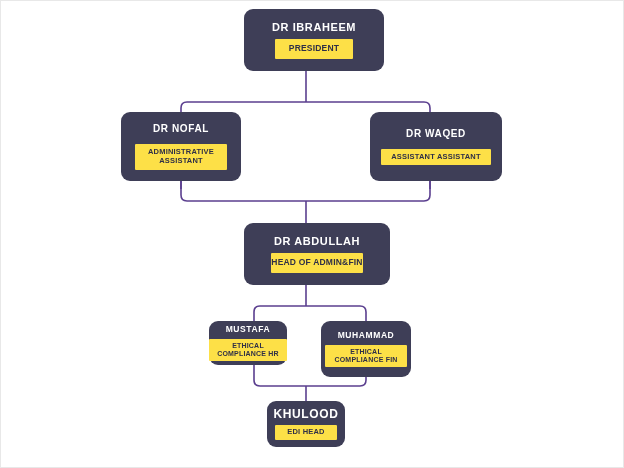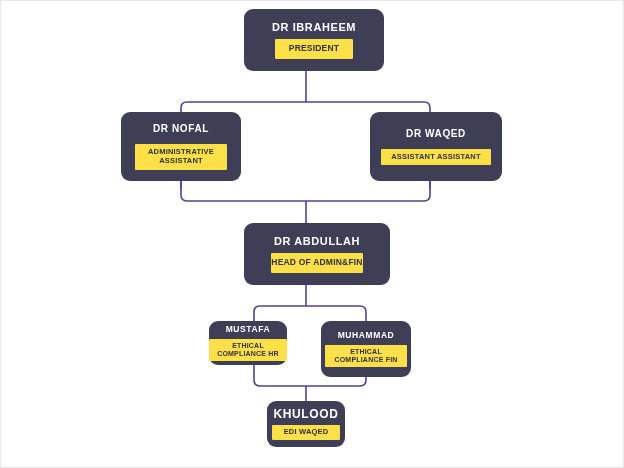--- a/index.html
+++ b/index.html
@@ -139,17 +139,17 @@
       <div class="node-role" style="max-width:80px;">ETHICAL COMPLIANCE HR</div>
     </div>
 
     <div class="node size-sm" style="left:320px; top:320px; width:90px; height:56px;">
       <div class="node-name">MUHAMMAD</div>
       <div class="node-role" style="max-width:82px;">ETHICAL COMPLIANCE FIN</div>
     </div>
 
     <div class="node size-xs" style="left:266px; top:400px; width:78px; height:46px;">
       <div class="node-name">KHULOOD</div>
-      <div class="node-role" style="white-space:nowrap;">EDI WAQED</div>
+      <div class="node-role" style="white-space:nowrap;">EDI HEAD</div>
     </div>
 
   </div>
 </div>
 
 </body></html>

